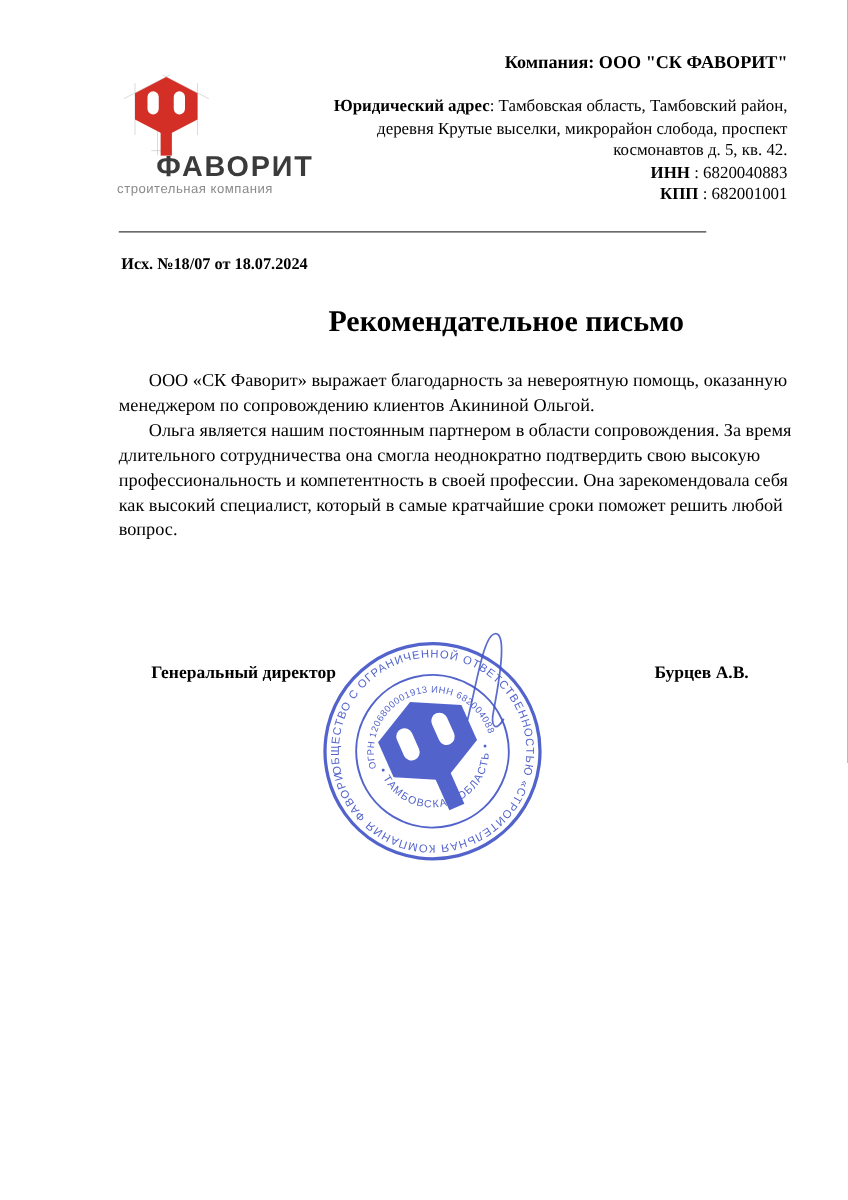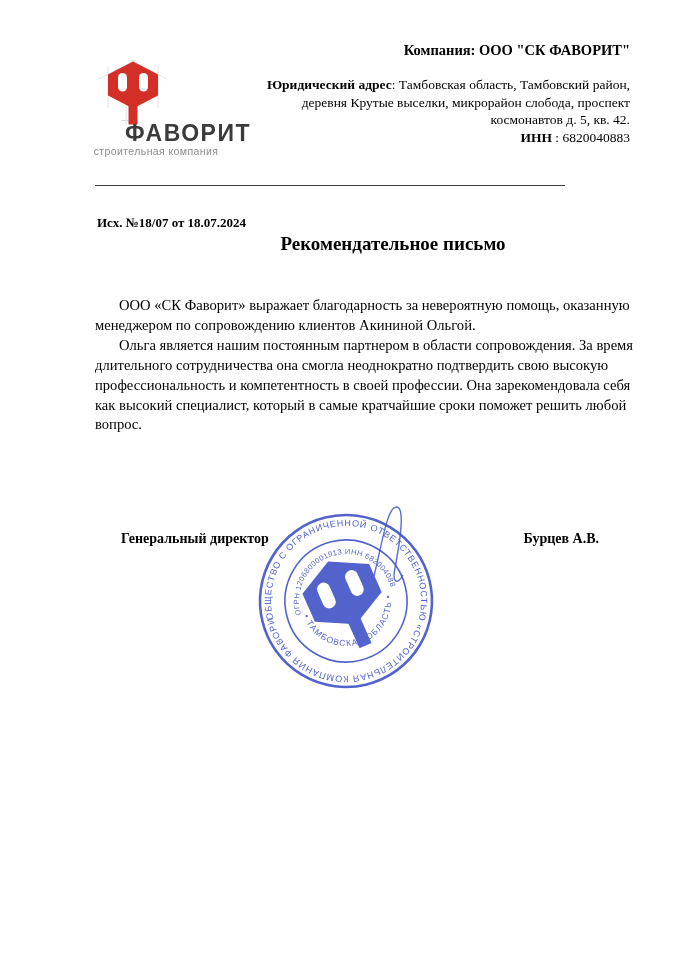--- a/index.html
+++ b/index.html
@@ -39,26 +39,26 @@
     text-align: right; font-size: 13.5px; line-height: 17.5px;
   }
   .details .b { font-weight: bold; margin-top: 33px; }
   
   .rule {
     position: absolute; left: 95px; top: 185px; width: 470px;
     border-top: 1.4px solid #3c3c3c;
   }
   .ref-line {
     position: absolute; left: 97px; top: 203px;
-    font-size: 13px; font-weight: bold; margin-top: 12px;
+    font-size: 13px; font-weight: bold;
   }
   .title {
     position: absolute; left: 120px; top: 233px; width: 546px;
-    text-align: center; font-size: 19px; font-weight: bold;
-    margin: 0;
+    text-align: center; font-size: 24px; font-weight: bold;
+    margin: 12px;
   }
   .body-text {
     position: absolute; left: 95px; top: 296px; width: 556px;
     font-size: 14.6px; line-height: 19.9px; text-align: left;
   }
   .body-text p { margin: 0; text-indent: 24px; }
   .sign-row {
     position: absolute; left: 97px; top: 531px; width: 478px;
     display: flex; justify-content: space-between;
     font-size: 14px; font-weight: bold; margin-left: 24px;
@@ -86,20 +86,21 @@
     <rect x="61" y="90" width="18" height="38" fill="#d32f27"></rect>
     <rect x="40" y="25" width="18" height="37" rx="9" fill="#ffffff"></rect>
     <rect x="82" y="25" width="18" height="37" rx="9" fill="#ffffff"></rect>
   </svg>
   <div class="logo-name">ФАВОРИТ</div>
   <div class="logo-sub">строительная компания</div>
 
   <div class="details">
     <div><span class="b">Юридический адрес</span><span>: Тамбовская область, Тамбовский район, деревня Крутые выселки, микрорайон слобода, проспект космонавтов д. 5, кв. 42.</span></div>
     <div><span class="b">ИНН</span><span> : 6820040883</span></div>
+    <div><span class="b">КПП</span><span> : 682001001</span></div>
   </div>
 
   <div class="rule"></div>
 
   <div class="ref-line">Исх. №18/07 от 18.07.2024</div>
 
   <h1 class="title">Рекомендательное письмо</h1>
 
   <div class="body-text">
     <p>ООО «СК Фаворит» выражает благодарность за невероятную помощь, оказанную менеджером по сопровождению клиентов Акининой Ольгой.</p>

